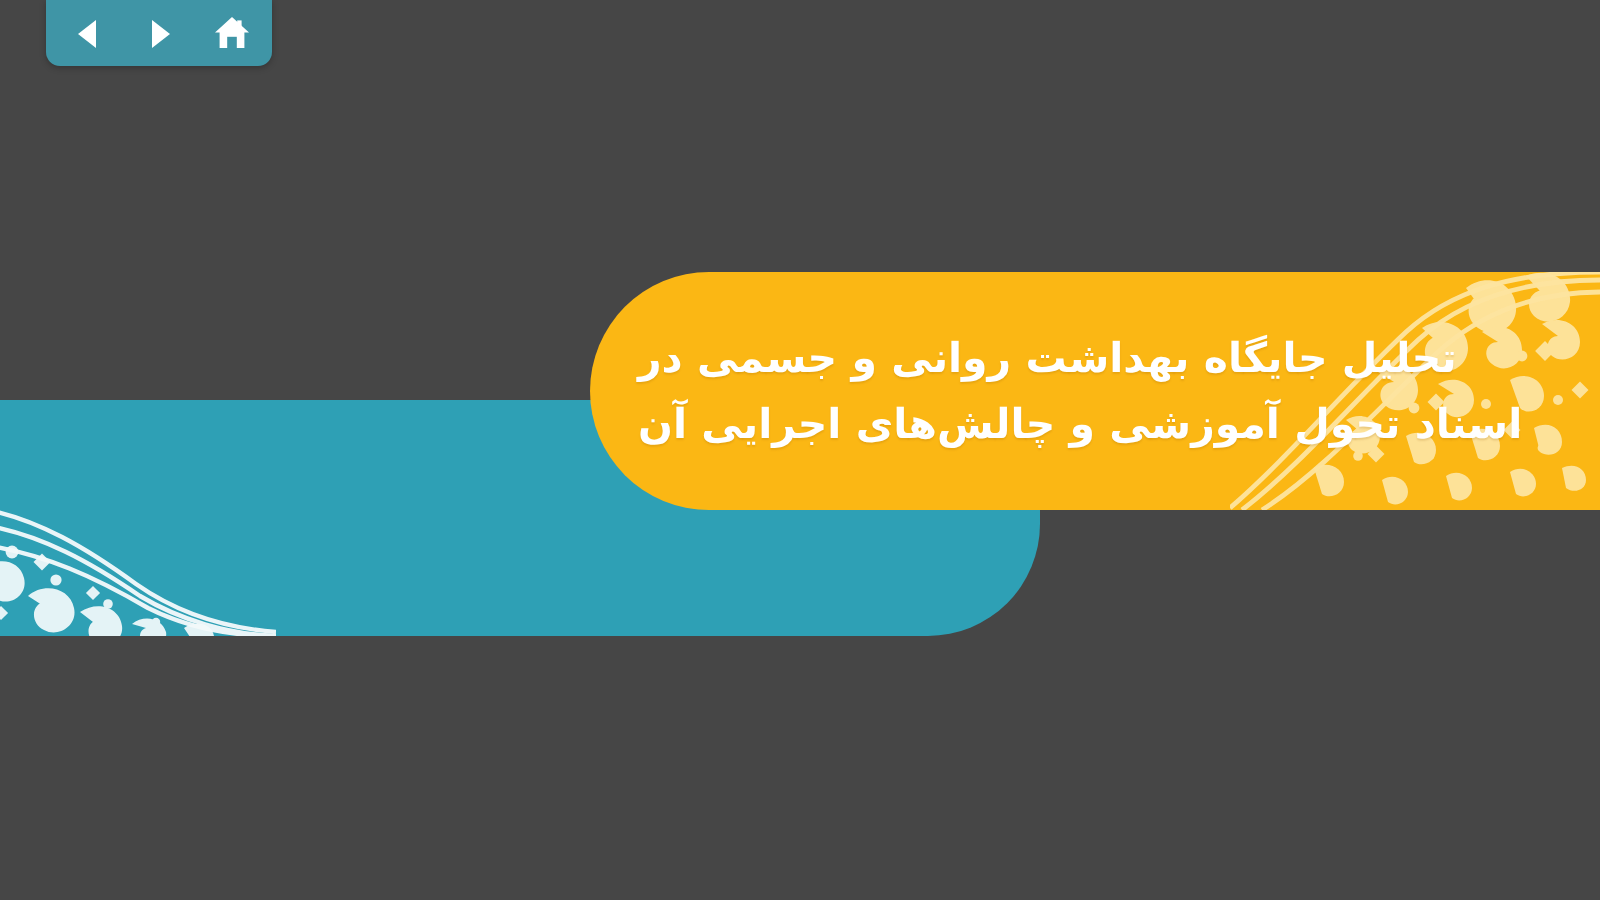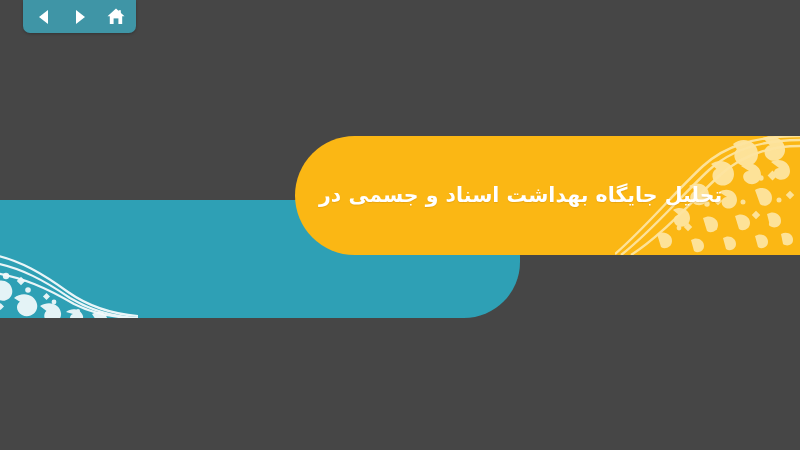--- a/index.html
+++ b/index.html
@@ -187,21 +187,22 @@
         <rect x="124" y="12" width="8" height="8" transform="rotate(45 128 16)"></rect>
         <rect x="154" y="36" width="7" height="7" transform="rotate(45 157.5 39.5)"></rect>
         <rect x="100" y="62" width="6" height="6" transform="rotate(45 103 65)"></rect>
         <rect x="138" y="76" width="6" height="6" transform="rotate(45 141 79)"></rect>
         <rect x="70" y="88" width="6" height="6" transform="rotate(45 73 91)"></rect>
         <rect x="172" y="56" width="6" height="6" transform="rotate(45 175 59)"></rect>
       </g>
     </svg>
 
     <div class="title-block">
-      <div class="title-line">تحلیل جایگاه بهداشت اسناد و جسمی در</div>
+      <div class="title-line">تحلیل جایگاه بهداشت روانی و جسمی در</div>
+      <div class="title-line">اسناد تحول آموزشی و چالش‌های اجرایی آن</div>
     </div>
   </div>
 
   <div class="nav-toolbar">
 
     <button class="nav-btn" title="Back">
       <span>
         <svg width="18" height="18" viewBox="0 0 18 18" aria-hidden="true">
           <path d="M13 2 L4 9 L13 16 Z" fill="#ffffff"></path>
         </svg>

